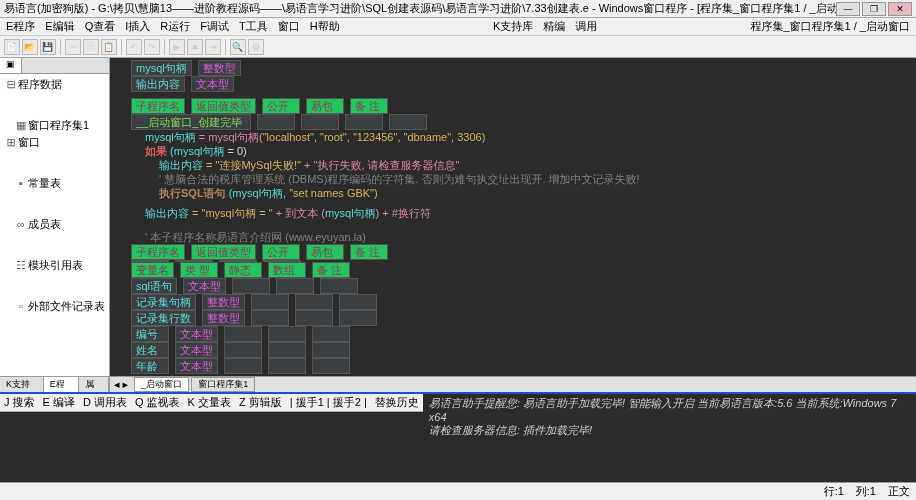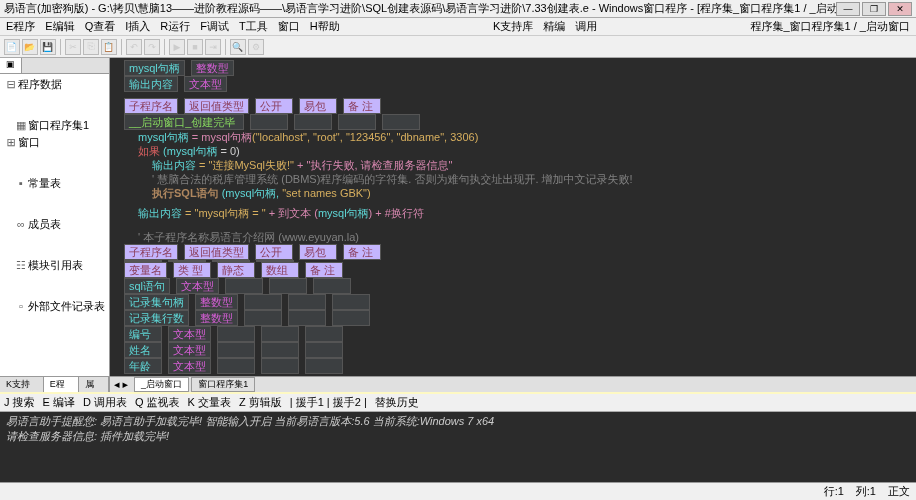--- a/index.html
+++ b/index.html
@@ -17,39 +17,39 @@
 .main { flex: 1; display: flex; overflow: hidden; }
 .sidebar { width: 110px; background: #fff; color: #000; border-right: 1px solid #999; display: flex; flex-direction: column; font-size: 10px; }
 .side-tabs { display: flex; background: #e0e0e0; border-bottom: 1px solid #999; height: 16px; }
 .side-tab { padding: 1px 6px; border-right: 1px solid #999; cursor: pointer; font-size: 9px; }
 .side-tab.active { background: #fff; }
 .tree { flex: 1; padding: 2px; overflow: auto; }
 .tree-item { padding: 1px 0 1px 4px; cursor: pointer; white-space: nowrap; }
 .tree-item.l1 { padding-left: 14px; margin-top: 24px; }
 .tree-ico { display: inline-block; width: 10px; text-align: center; margin-right: 2px; color: #666; }
 .editor { flex: 1; background: #2b2b2b; overflow: auto; position: relative; font-family: Consolas, monospace; font-size: 10px; line-height: 14px; }
-.code { padding: 2px 14px; }
+.code { padding: 2px 21px; }
 .row { display: flex; gap: 6px; }
 .cell { border: 1px solid #555; padding: 0 4px; min-width: 38px; background: #2b2b2b; }
-.hdr .cell { background: #c4b5fd; color: #8a3d5a; }
+.hdr .cell { background: #22c55e; color: #8a3d5a; }
 .tbl .cell { background: #3c3f41; }
 .c-cyan { color: #5fd7d7; }
 .c-mag { color: #d75fd7; }
 .c-yel { color: #d7af5f; }
 .c-grn { color: #87d75f; }
-.c-red { color: #d75f5f; }
+.c-red { color: #d75f5f; font-weight: bold; }
 .c-pink { color: #d787af; }
 .c-gray { color: #808080; }
 .c-brown { color: #af875f; font-weight: bold; }
 .c-white { color: #d0d0d0; }
 .indent1 { padding-left: 14px; }
 .indent2 { padding-left: 28px; }
 .editor-tabs { background: #e0e0e0; color: #000; height: 16px; display: flex; align-items: center; padding: 0 4px; border-top: 1px solid #999; font-size: 10px; }
 .etab { padding: 0 6px; border: 1px solid #999; background: #fff; margin-right: 2px; cursor: pointer; font-size: 9px; }
-.bottom { height: 90px; background: #2b2b2b; border-top: 2px solid #fef9c3; display: flex; flex-direction: column; }
+.bottom { height: 90px; background: #2b2b2b; border-top: 2px solid #1d4ed8; display: flex; flex-direction: row; }
 .btoolbar { background: #f0f0f0; color: #000; height: 18px; display: flex; align-items: center; padding: 0 4px; gap: 8px; font-size: 10px; border-bottom: 1px solid #aaa; }
 .btoolbar span { cursor: pointer; }
 .output { flex: 1; padding: 2px 6px; font-size: 10px; color: #ccc; overflow: auto; font-family: Consolas, monospace; font-style: italic; }
 .statusbar { background: #f0f0f0; color: #000; height: 18px; display: flex; align-items: center; justify-content: flex-end; padding: 0 6px; gap: 12px; font-size: 10px; border-top: 1px solid #999; }
 .side-bottom-tabs { display: flex; background: #e0e0e0; border-top: 1px solid #999; height: 16px; font-size: 9px; }
 </style>
 </head>
 <body>
 
 <div class="titlebar">

